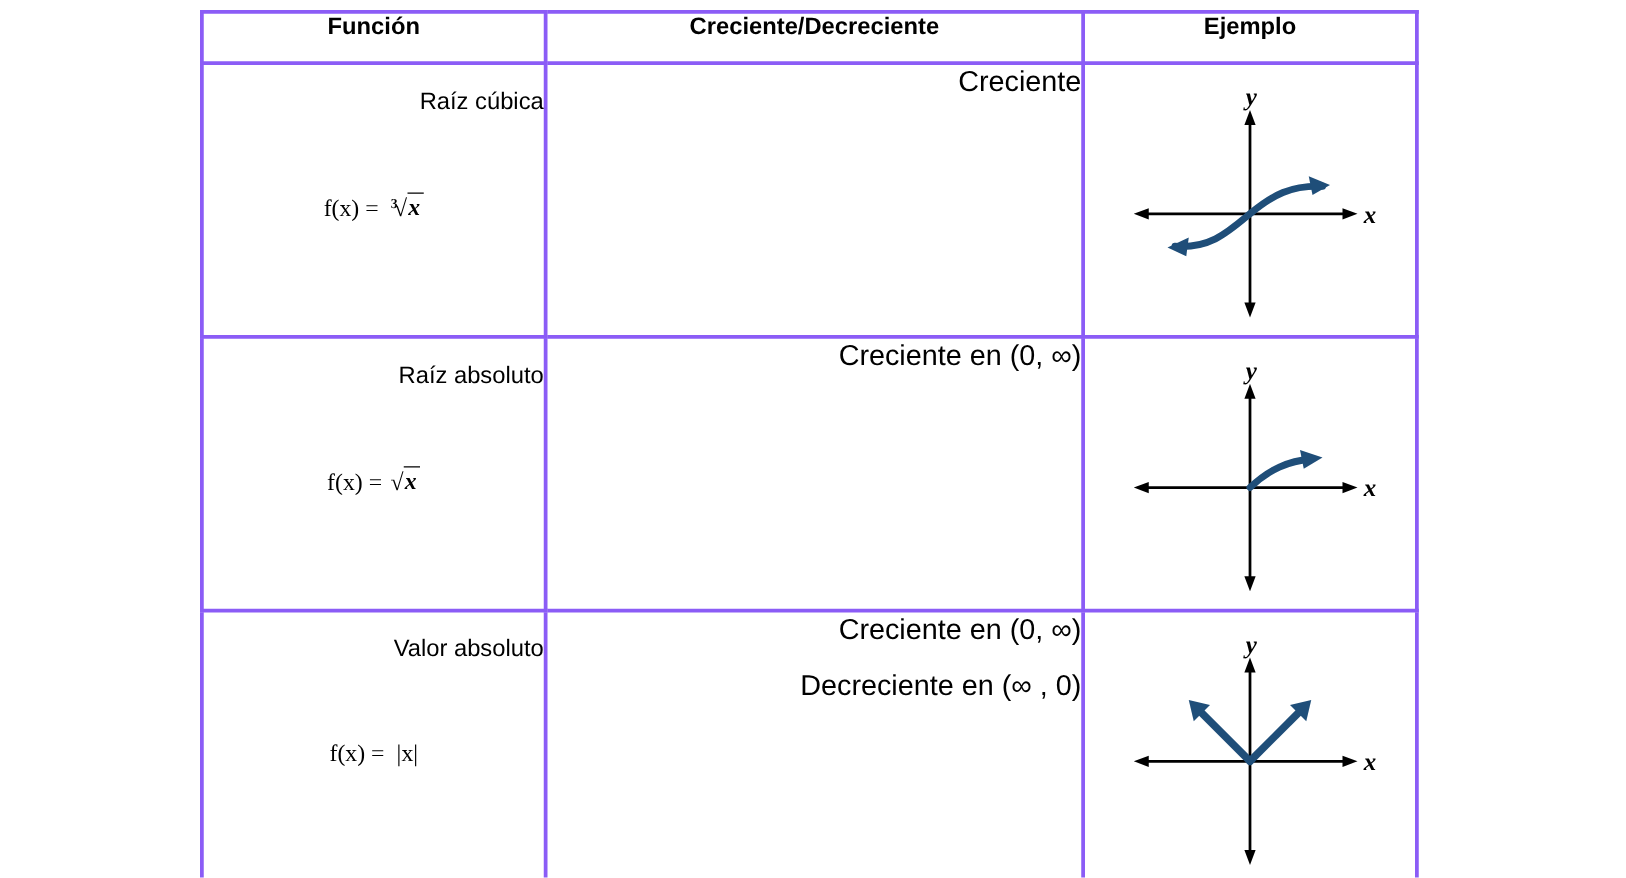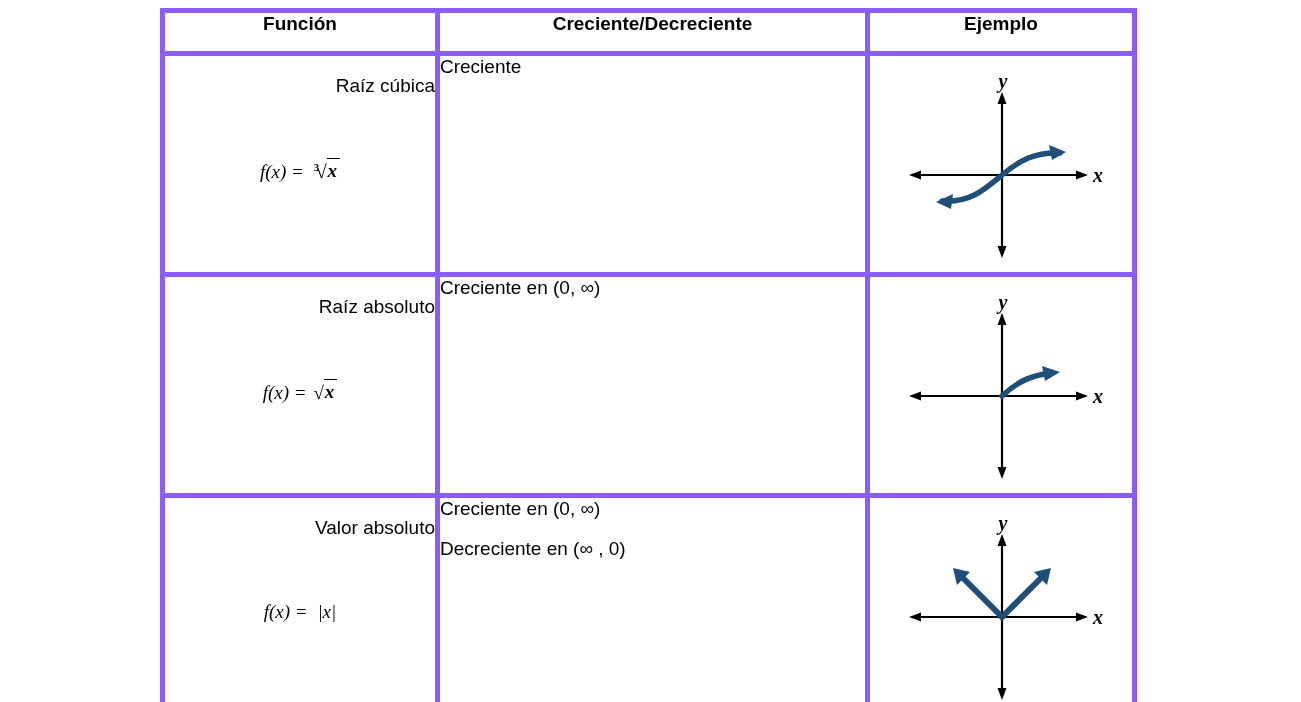--- a/index.html
+++ b/index.html
@@ -21,21 +21,21 @@
   }
   table.fn-table {
     position: absolute;
     left: 160px;
     top: 8px;
     width: 972px;
     border-collapse: collapse;
     table-layout: fixed;
   }
   table.fn-table td, table.fn-table th {
-    border: 5px solid #8b5cf6;
+    border: 3px solid #8b5cf6;
     padding: 0;
     vertical-align: top;
     margin-left: 36px;
   }
   col.c1 { width: 275px; }
   col.c2 { width: 430px; }
   col.c3 { width: 267px; }
 
   thead th {
     height: 38px;
@@ -60,21 +60,20 @@
     padding-top: 19px;
     text-align: right;
   }
   .fn-formula {
     font-size: 19px;
     text-align: center;
     padding-top: 62px;
     font-family: "Liberation Serif", serif;
   }
   .fn-formula .ital {
-    font-style: italic;
   }
   .radical {
     display: inline-block;
     position: relative;
     padding-left: 2px;
     font-weight: bold;
   }
   .radical .idx {
     font-size: 11px;
     position: relative;
@@ -88,22 +87,22 @@
     display: inline-block;
     border-top: 1.3px solid #000;
     padding: 1px 3px 0 1px;
     position: relative;
     top: -1px;
     font-style: italic;
   }
 
   .desc-cell {
     padding: 18px 0 0 30px;
-    font-size: 19px;
-    text-align: left;
+    font-size: 23px;
+    text-align: right;
   }
   .desc-line {
     margin-bottom: 18px;
   }
 
   .graph-cell {
     text-align: center;
   }
   svg.graph {
     display: block;

